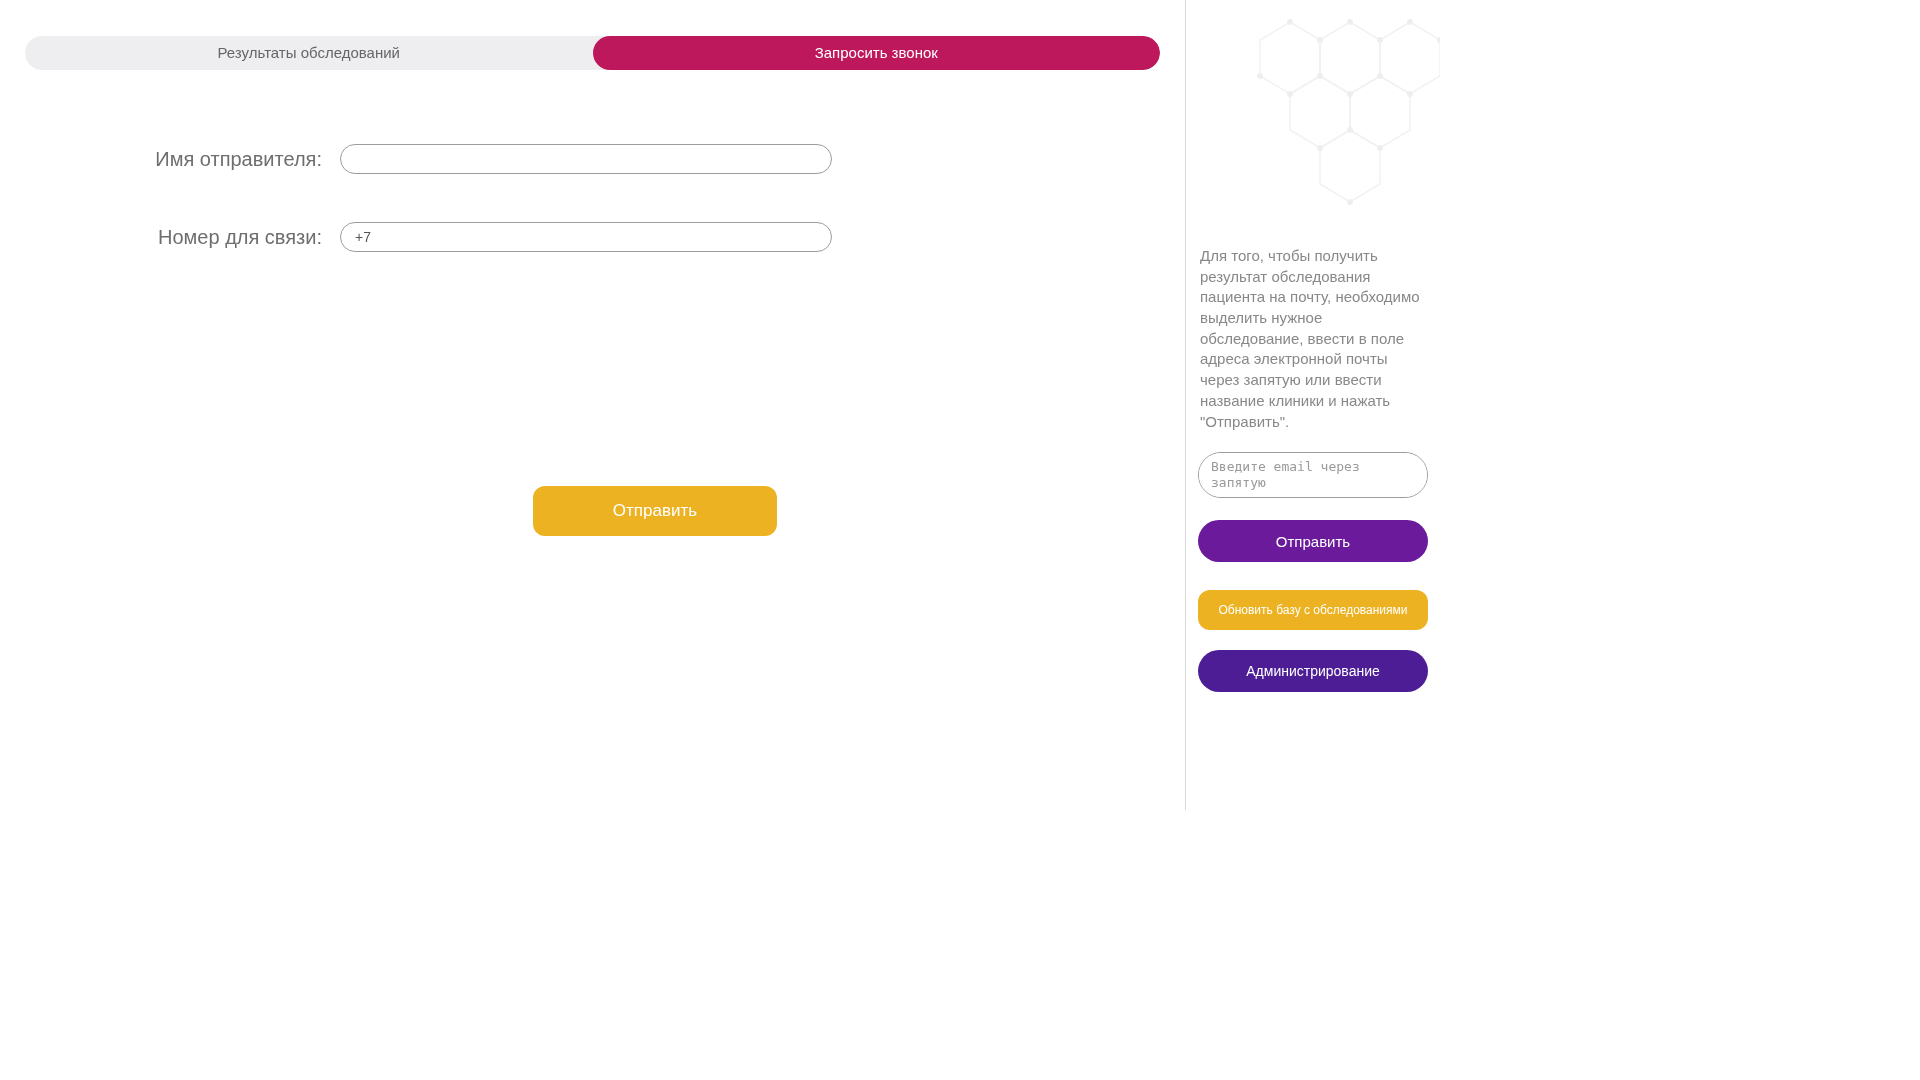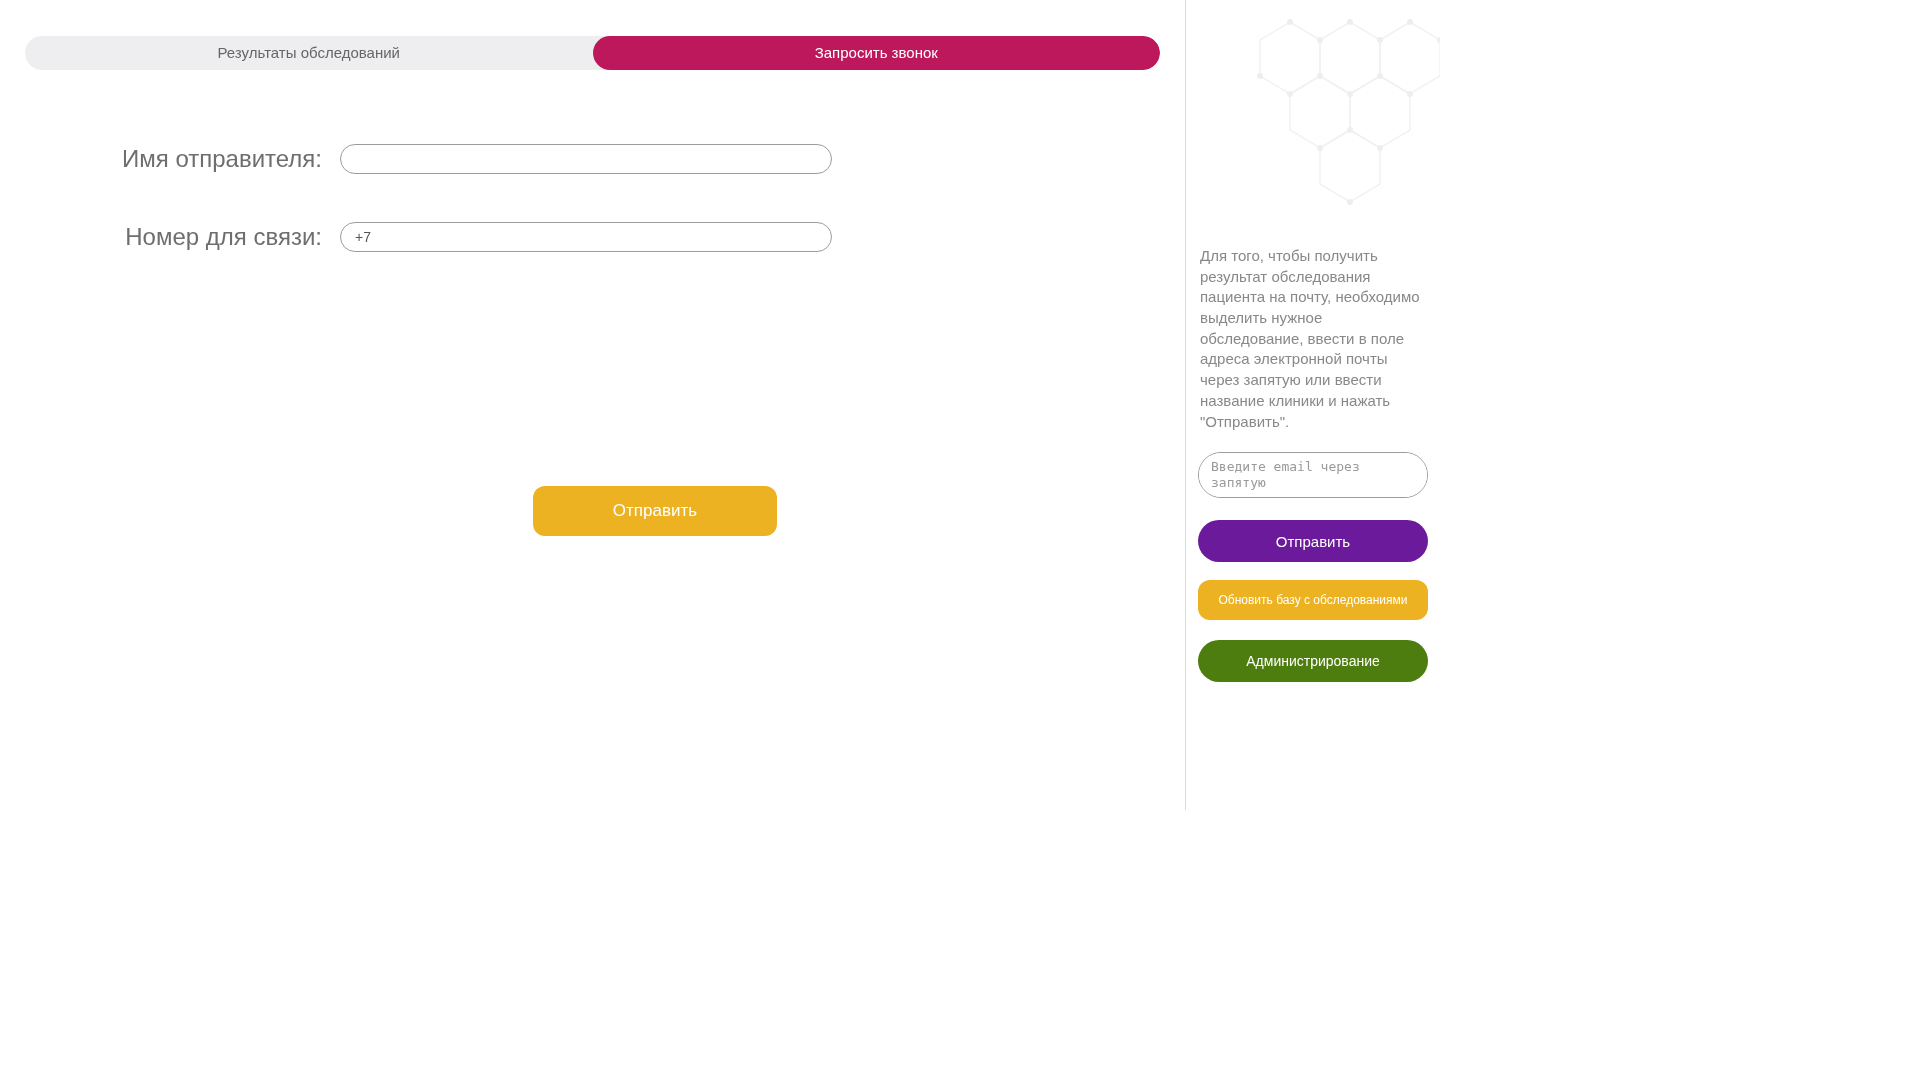--- a/index.html
+++ b/index.html
@@ -49,21 +49,21 @@
     }
     .form-row {
       display: flex;
       align-items: center;
       margin-bottom: 48px;
     }
     .form-label {
       width: 240px;
       text-align: right;
       padding-right: 18px;
-      font-size: 24px;
+      font-size: 20px;
       color: #6e6e6e;
     }
     .form-input {
       flex: 1;
       max-width: 492px;
       height: 30px;
       border: 1px solid #9c9c9c;
       border-radius: 16px;
       padding: 0 14px;
       font-size: 14px;
@@ -133,24 +133,24 @@
     .side-btn.send {
       background: #6a1a9a;
       height: 42px;
       font-size: 15px;
     }
     .side-btn.update {
       background: #ecb222;
       height: 40px;
       font-size: 12px;
       border-radius: 12px;
-      margin-top: 18px;
+      margin-top: 28px;
     }
     .side-btn.admin {
-      background: #4d7c0f;
+      background: #4c1d95;
       height: 42px;
       font-size: 14px;
       margin-top: 20px;
     }
   </style>
 </head>
 <body>
 
 <div class="main-container">
   <div class="content-area">

